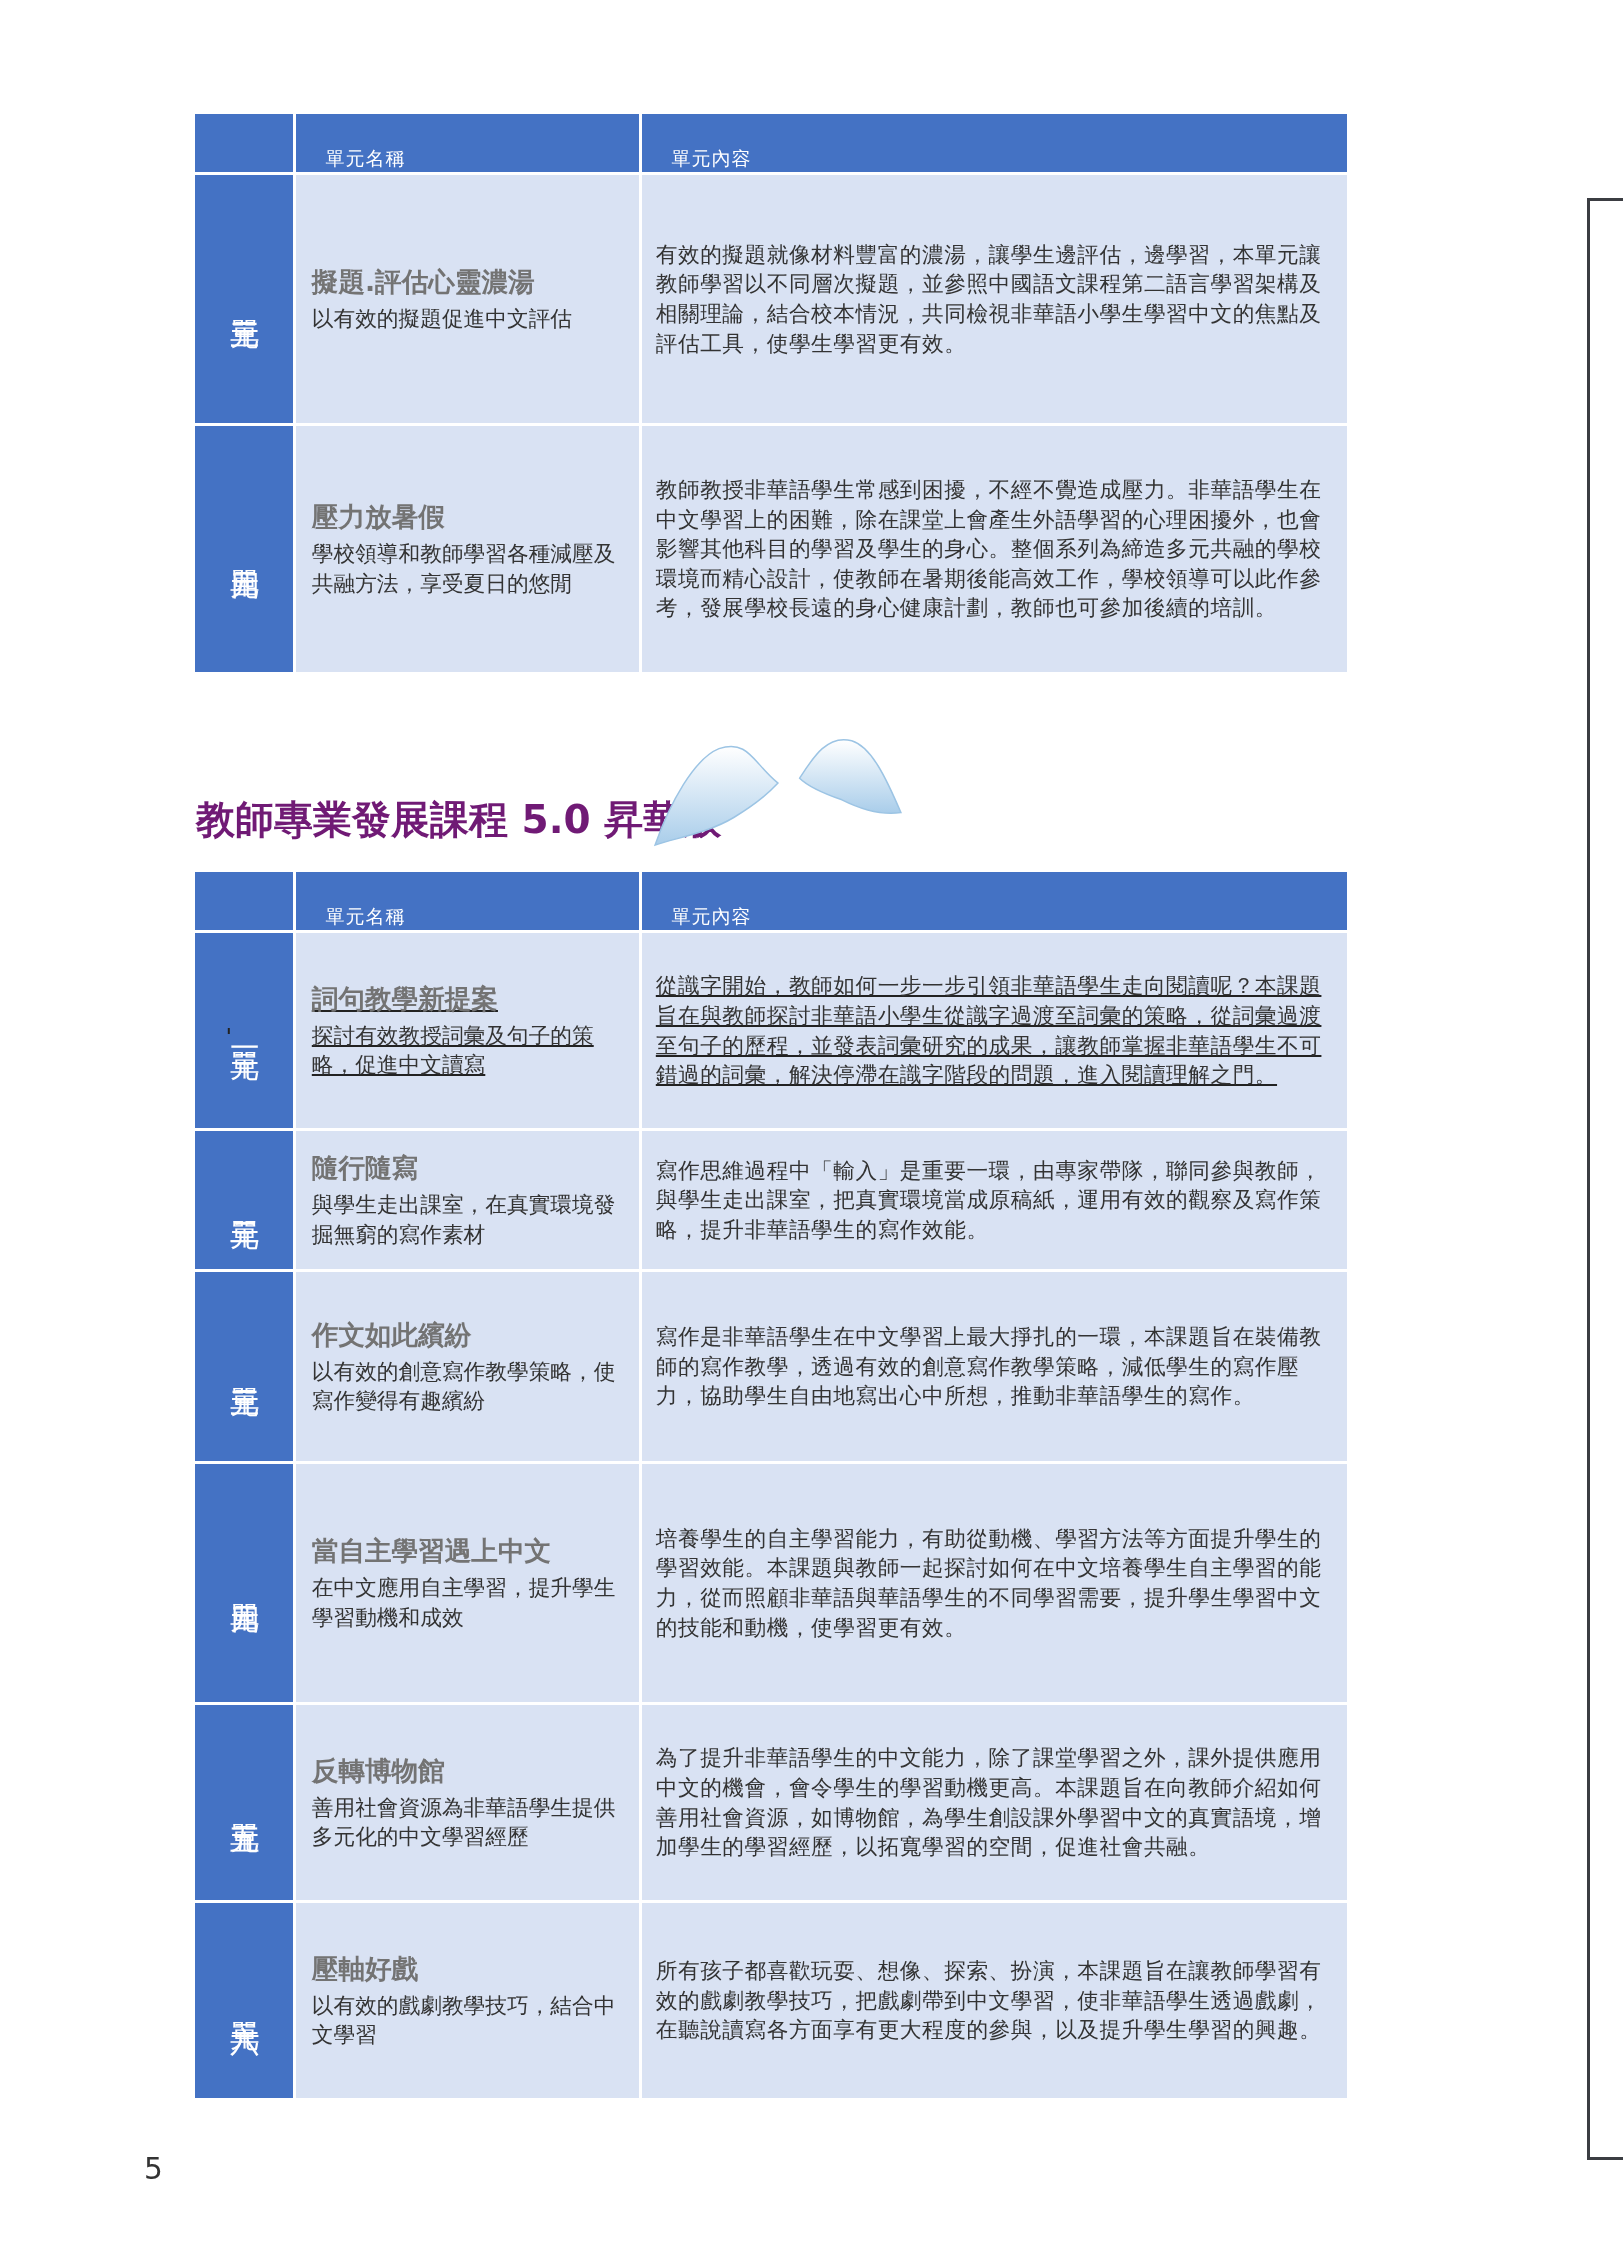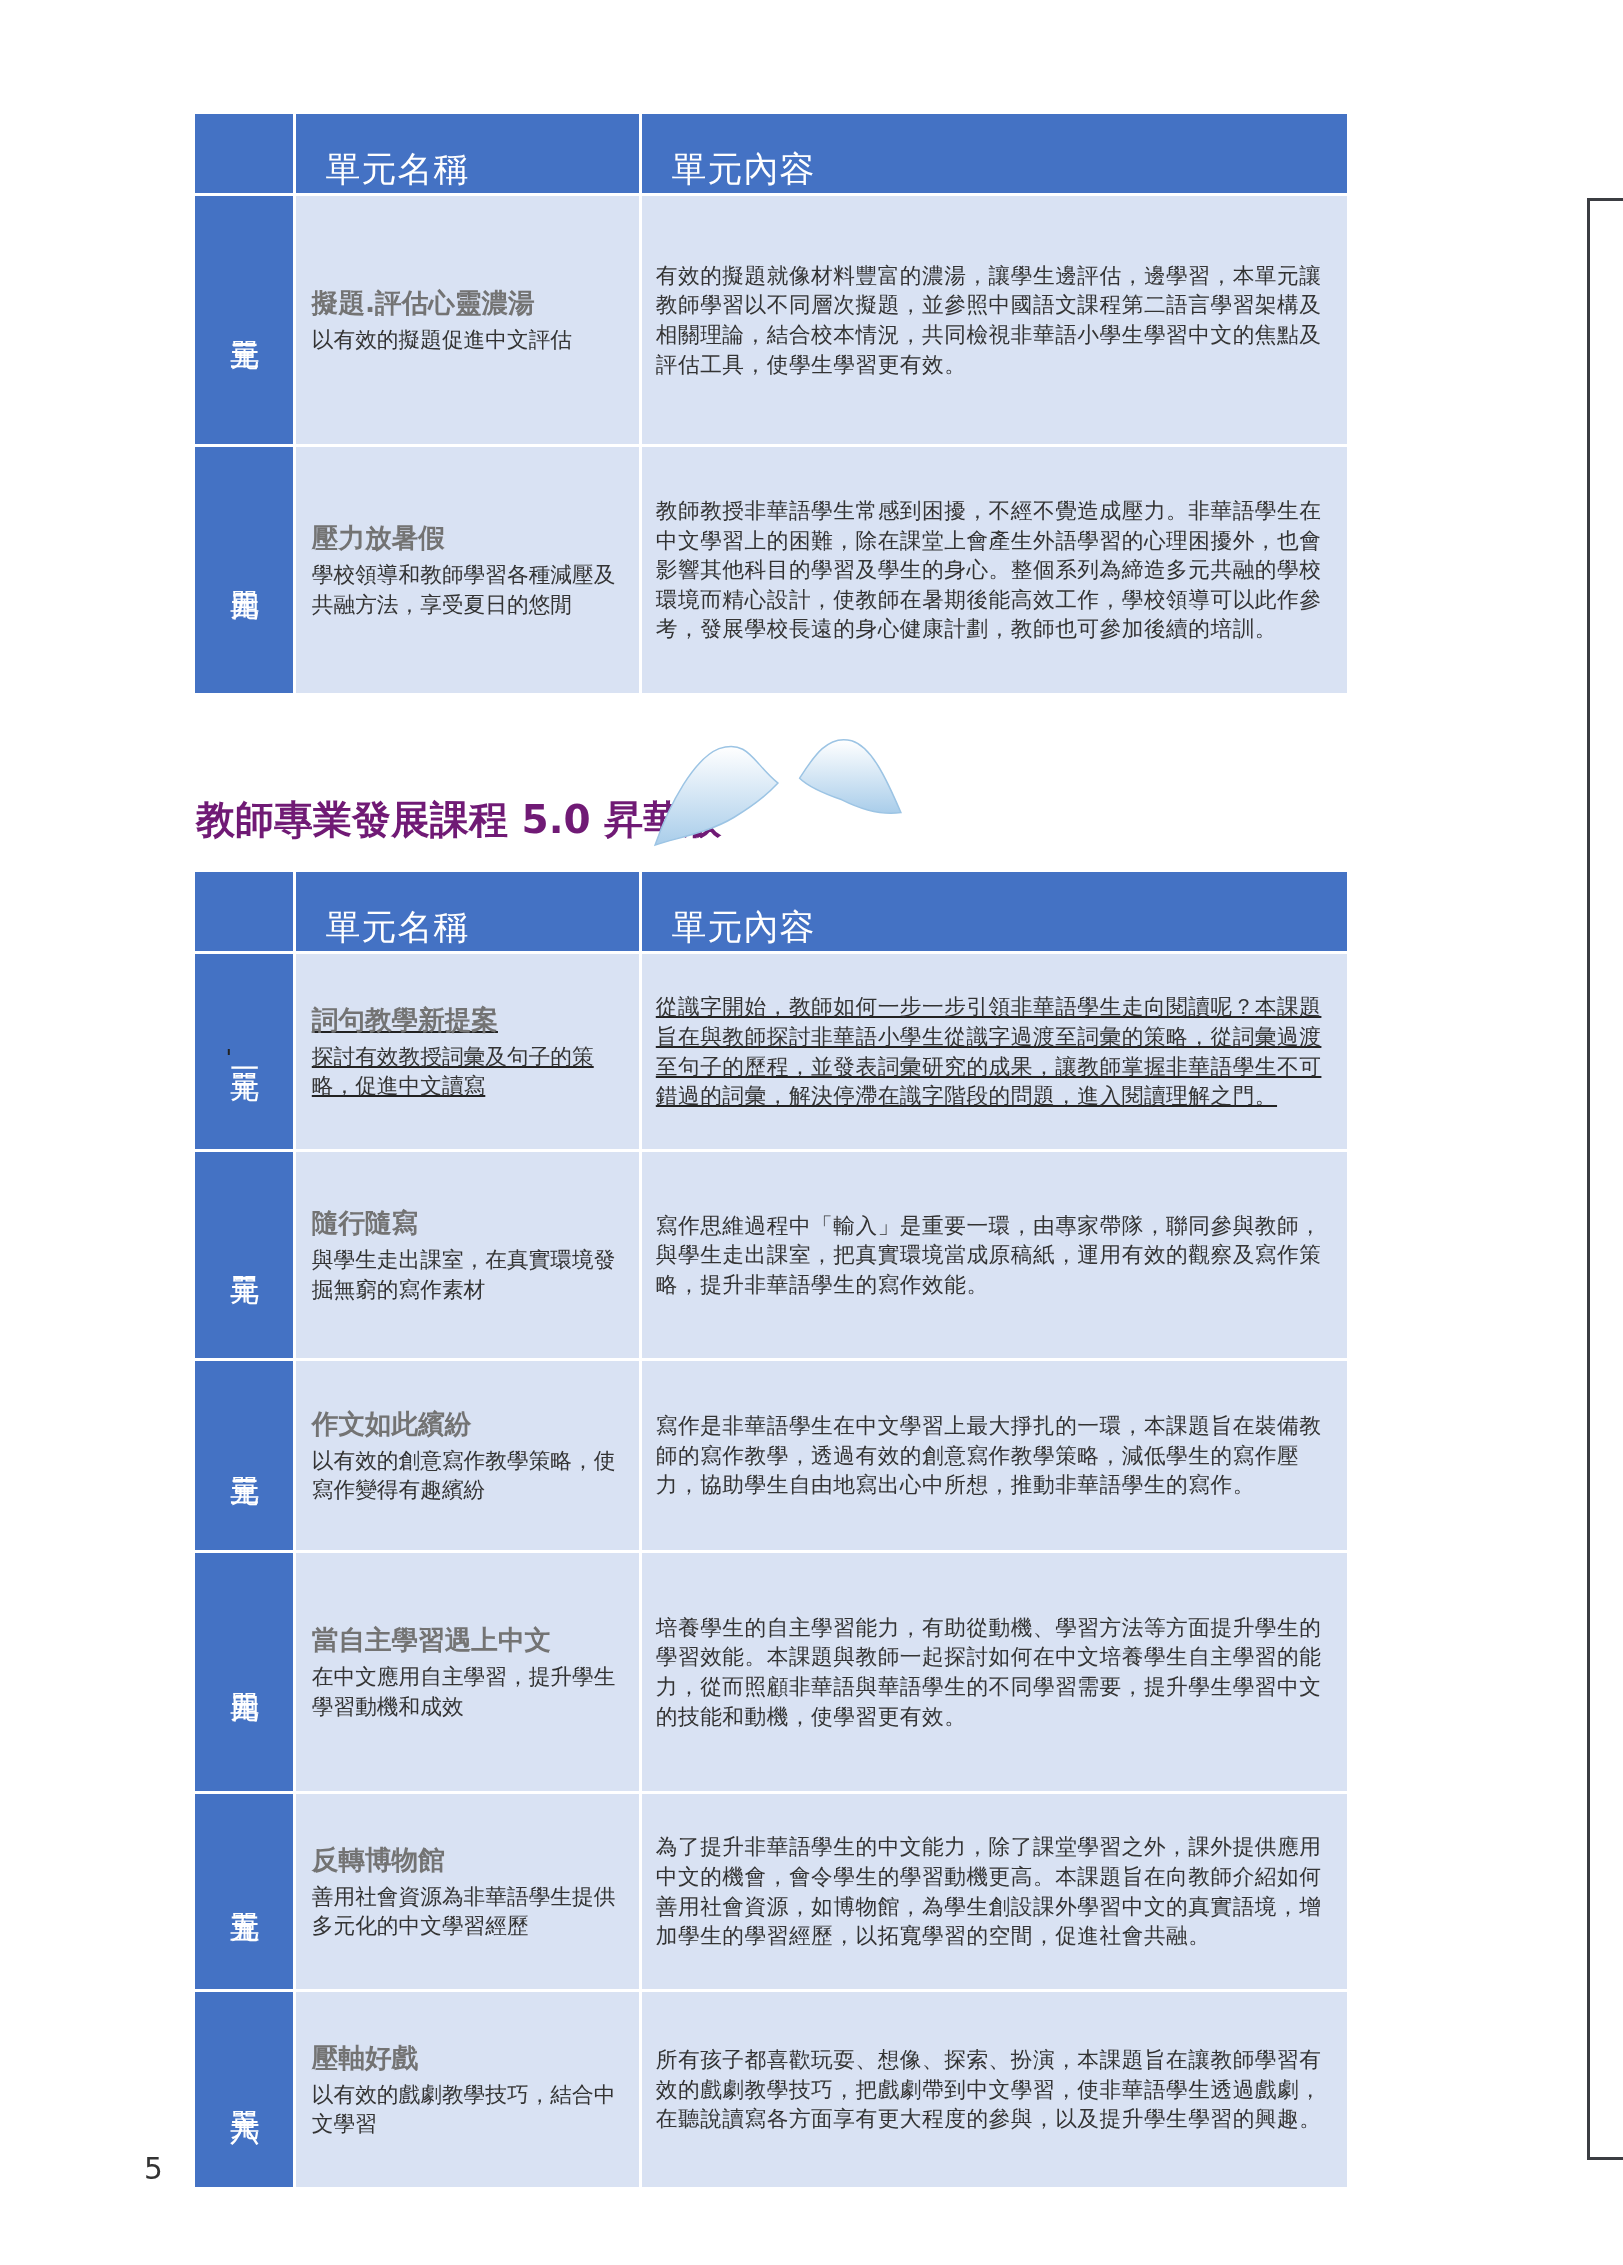--- a/index.html
+++ b/index.html
@@ -10,21 +10,21 @@
     }
     .tbl {
       position:absolute; left:195px; width:1158px;
       border-collapse:separate; border-spacing:3px 3px; margin-left:-3px;
     }
     .tbl td { padding:0; vertical-align:middle; }
     .tbl .c1 { width:98px; background:#4472c4; }
     .tbl .c2 { width:343px; background:#d9e2f3; }
     .tbl .c3 { background:#d9e2f3; }
     .tbl tr.hdr td { background:#4472c4; height:55px; }
-    .hdr-label { color:#ffffff; font-size:35px; padding-left:29.6px; letter-spacing:1px;margin-top:32px; }
+    .hdr-label { color:#ffffff; font-size:19px; padding-left:29.6px; letter-spacing:1px;margin-top:32px; }
     .unit-label {
       color:#ffffff; font-size:29.6px; writing-mode:vertical-rl; text-orientation:upright;
       margin:0 auto; letter-spacing:2px; line-height:1;
     }
     .c1 .wrap { display:flex; justify-content:center; align-items:center; height:100%; }
     .name-title { font-weight:bold; font-size:26.6px; color:#737373; margin-bottom:3.9px; }
     .name-sub { font-size:21.7px; color:#333; line-height:29.6px; }
     .c2 .inner { padding:0 13.8px 0 15.8px; }
     .c3 .inner { padding:0 11.8px 0 13.8px; font-size:21.7px; line-height:29.6px; color:#333; letter-spacing:0.5px; }
     #section-title {
@@ -120,21 +120,21 @@
     <td class="c2">
           <div class="inner">
       <div class="name-title">詞句教學新提案</div>
       <div class="name-sub">探討有效教授詞彙及句子的策略，促進中文讀寫</div>
     </div>
         </td>
     <td class="c3">
           <div class="inner">從識字開始，教師如何一步一步引領非華語學生走向閱讀呢？本課題旨在與教師探討非華語小學生從識字過渡至詞彙的策略，從詞彙過渡至句子的歷程，並發表詞彙研究的成果，讓教師掌握非華語學生不可錯過的詞彙，解決停滯在識字階段的問題，進入閱讀理解之門。</div>
         </td>
   </tr>
-  <tr style="height:206px;margin-left:47px;">
+  <tr style="height:138px;margin-left:47px;">
     <td class="c1">
           <div class="wrap">
             <div class="unit-label">單元二</div>
           </div>
         </td>
     <td class="c2">
           <div class="inner">
       <div class="name-title">隨行隨寫</div>
       <div class="name-sub">與學生走出課室，在真實環境發掘無窮的寫作素材</div>
     </div>

